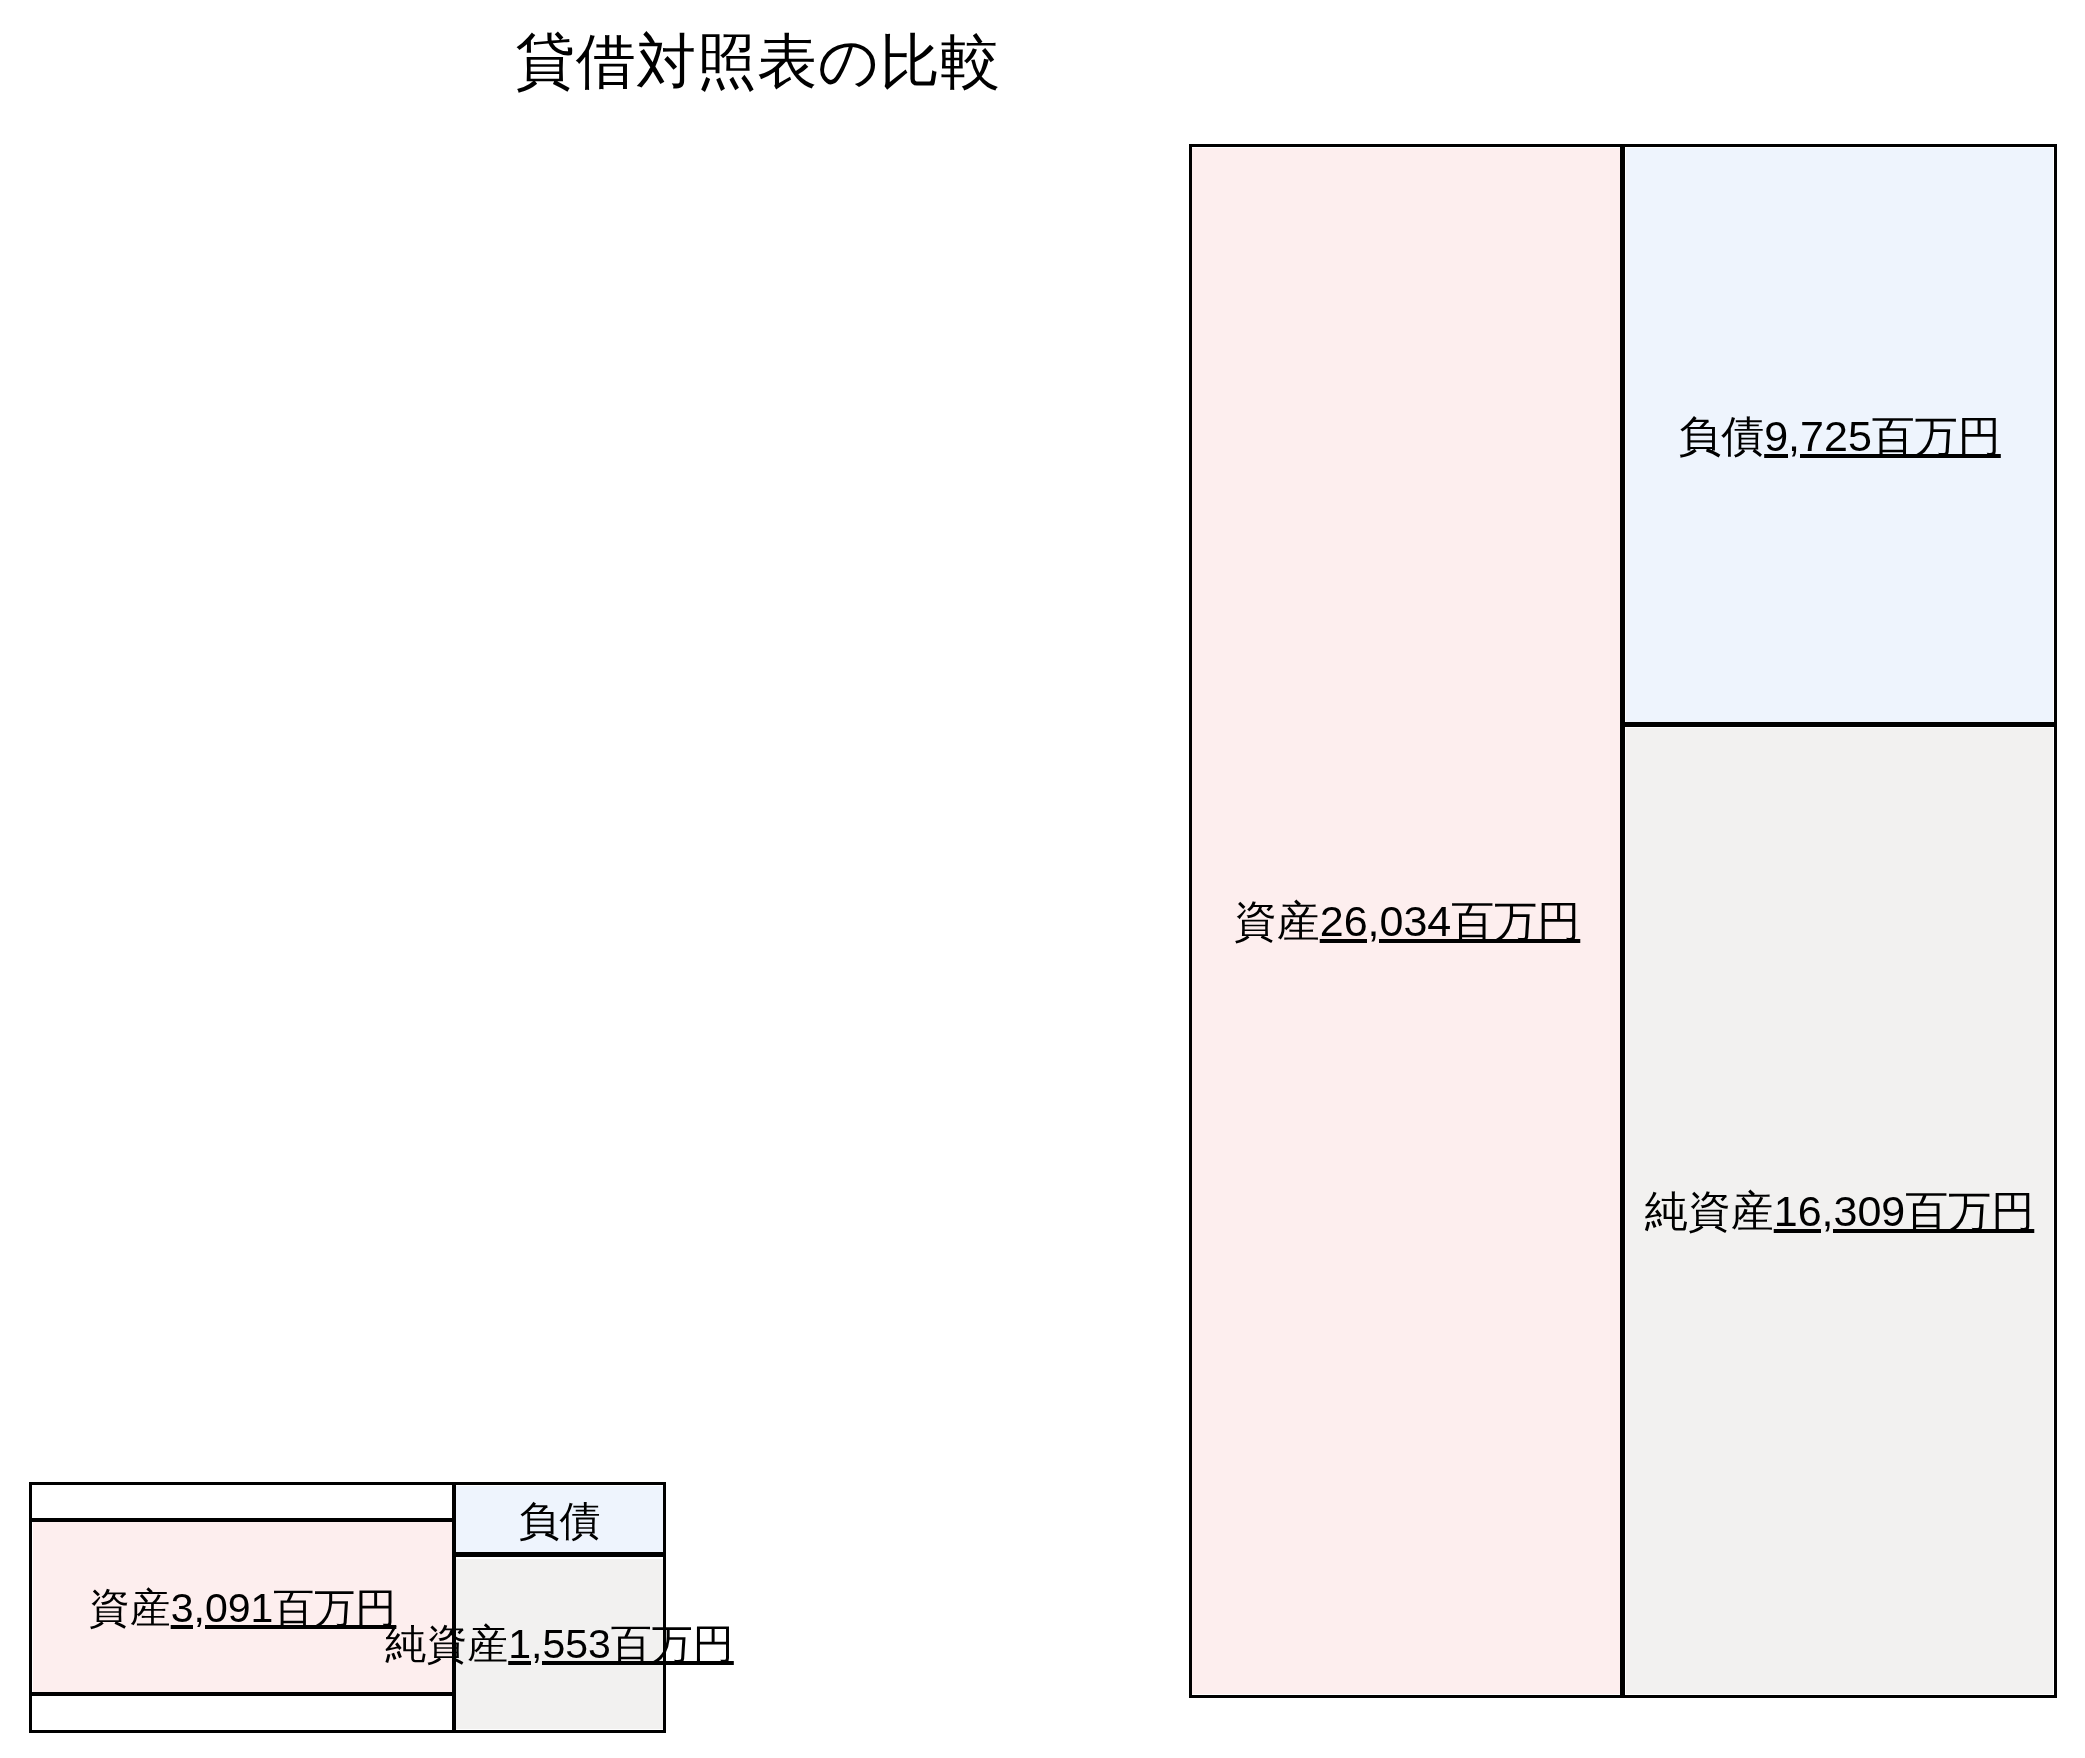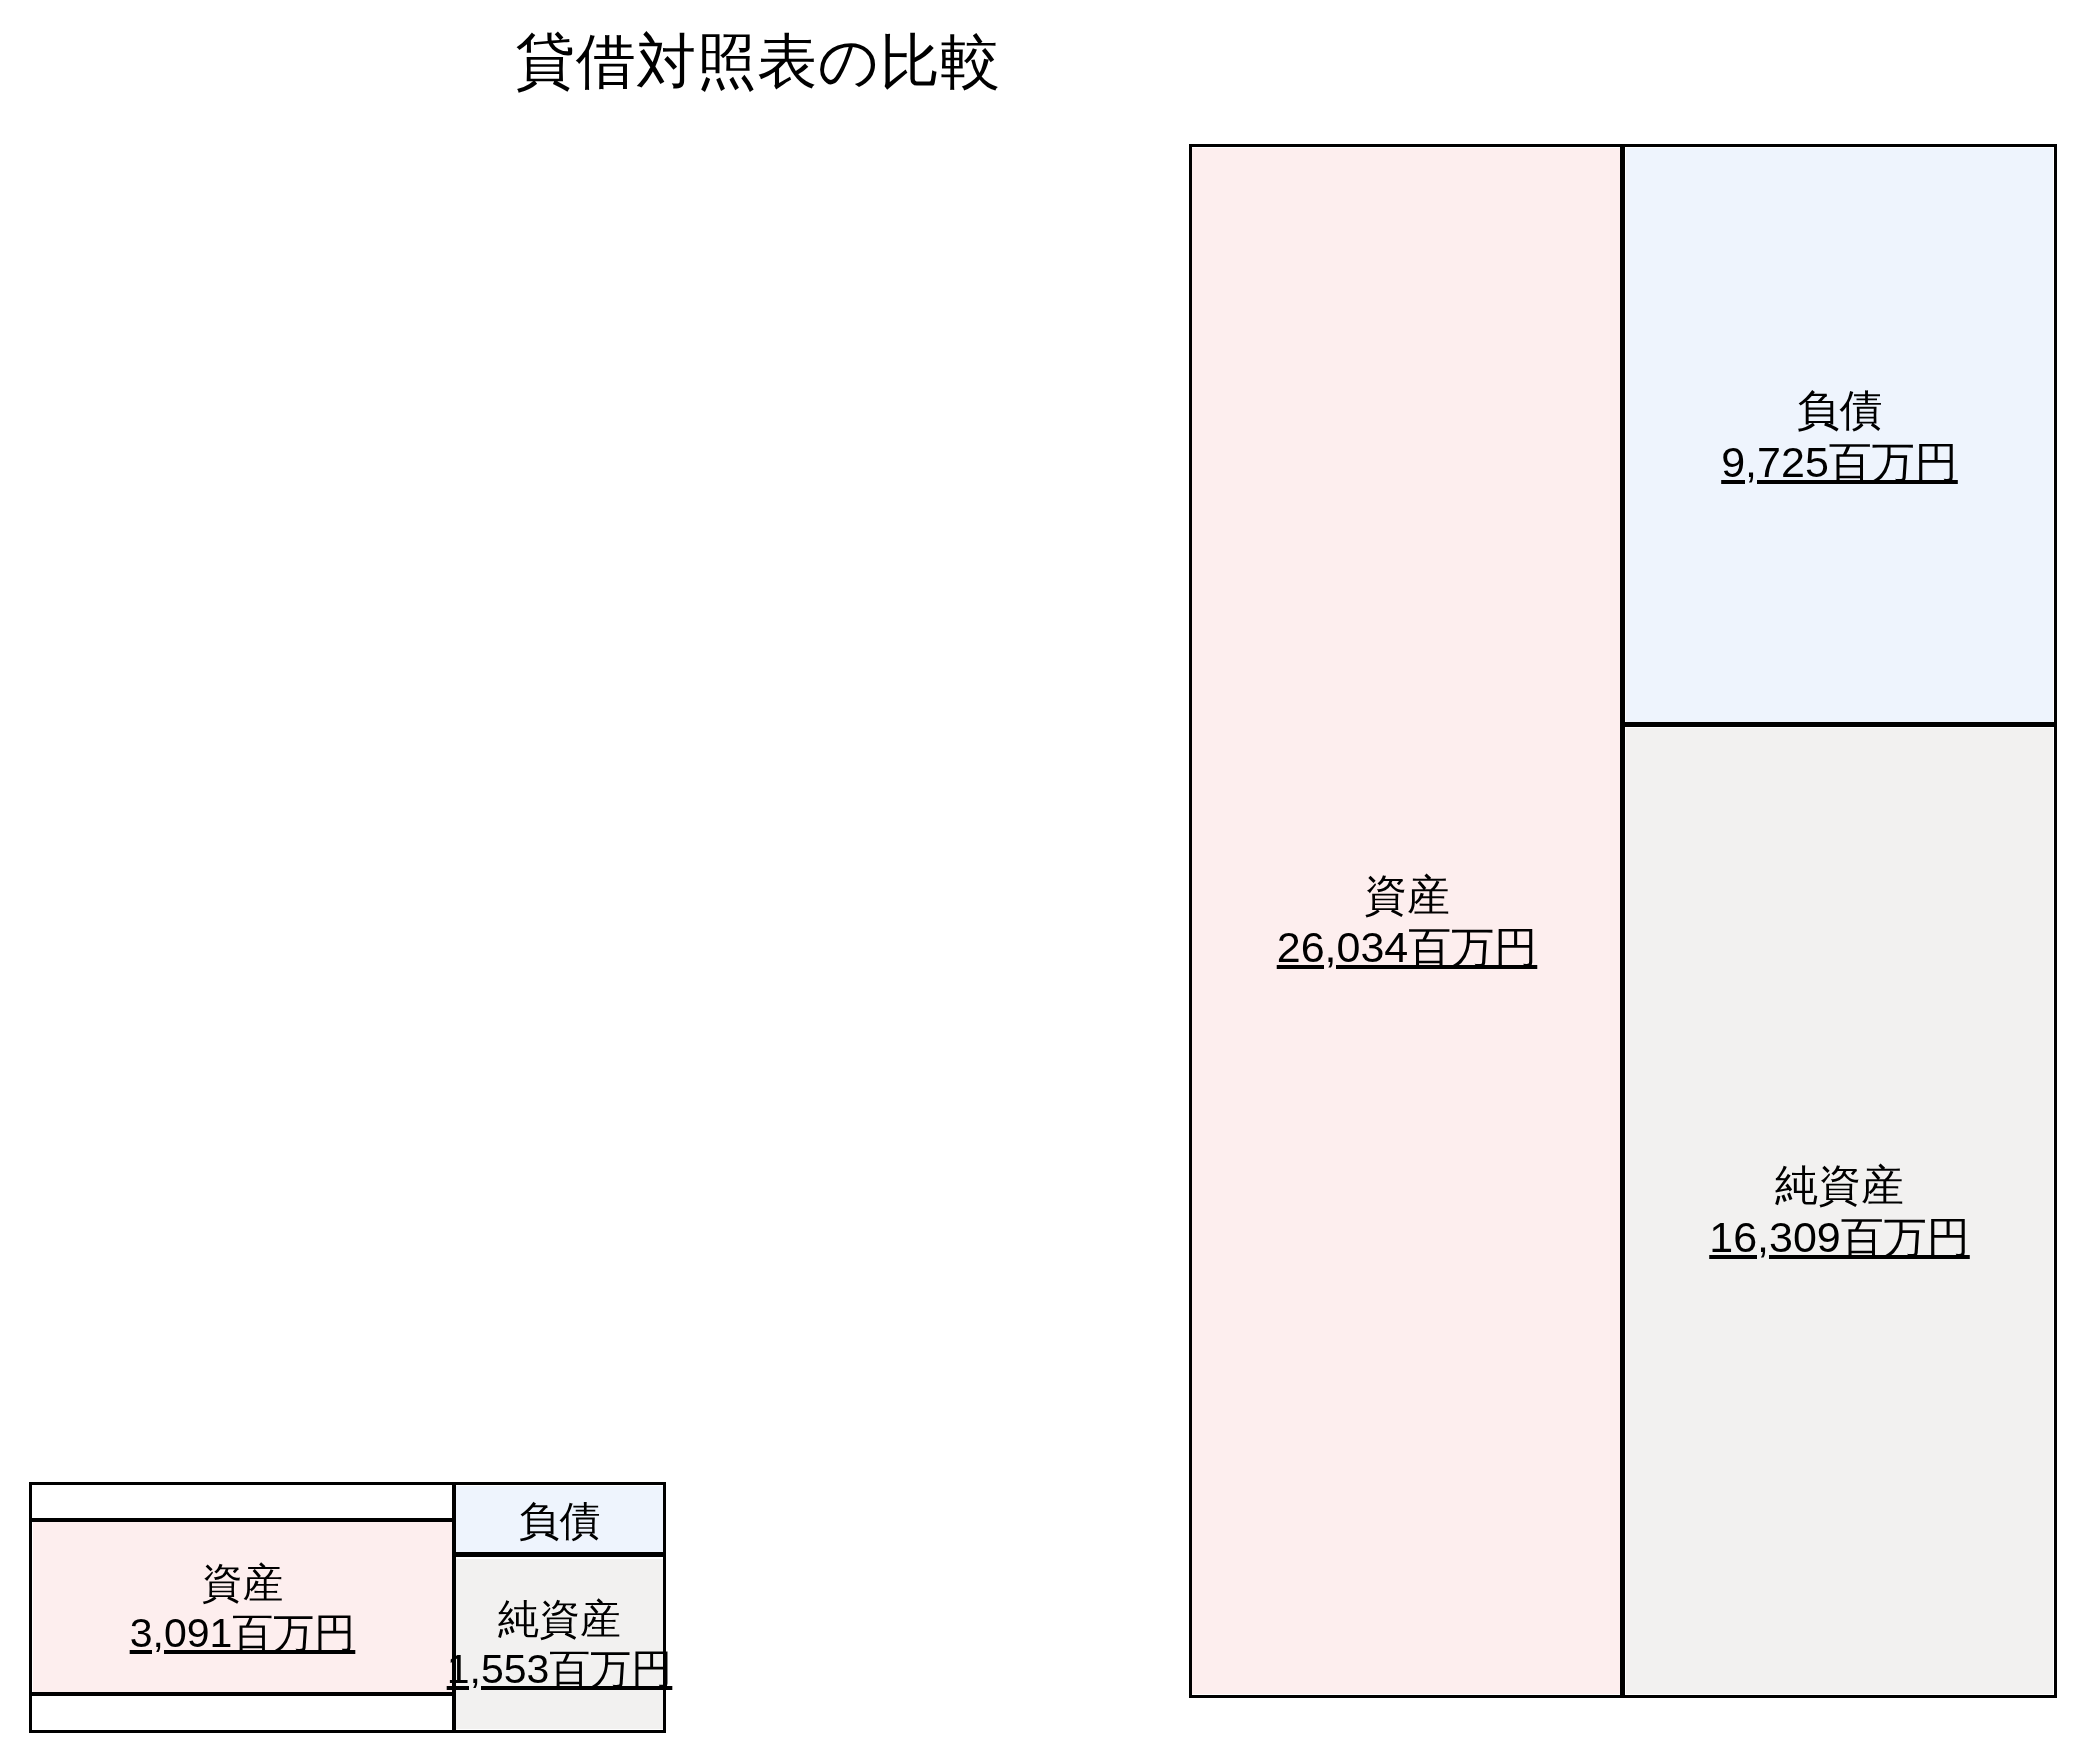--- a/index.html
+++ b/index.html
@@ -21,21 +21,21 @@
     letter-spacing:0.5px;
     font-weight:400;
     white-space:nowrap;
   }
 
   
   .bs-block{
     position:absolute;
     box-sizing:border-box;
     display:flex;
-    flex-direction:column;
+    flex-direction:row;
     align-items:center;
     justify-content:center;
     text-align:center;
     line-height:1.22;
     white-space:nowrap;
   }
   .bs-frame{
     position:absolute;
     box-sizing:border-box;
     border:3.9px solid #000000;

